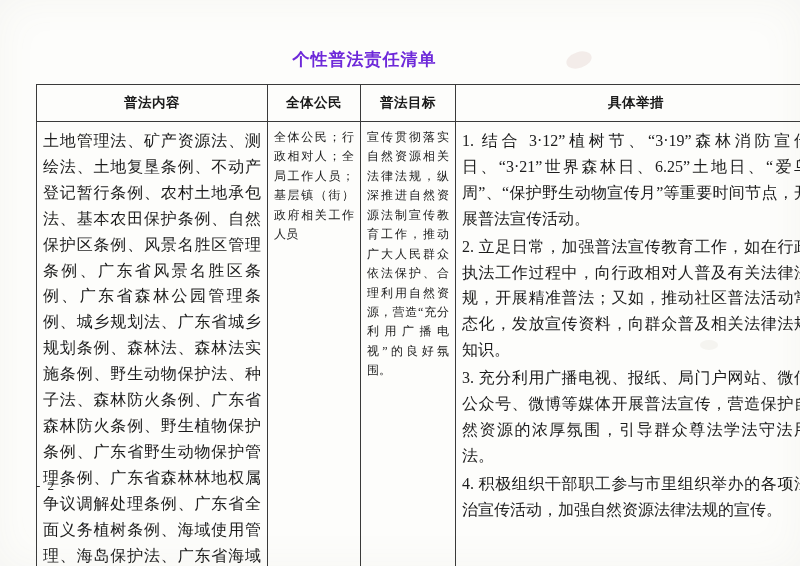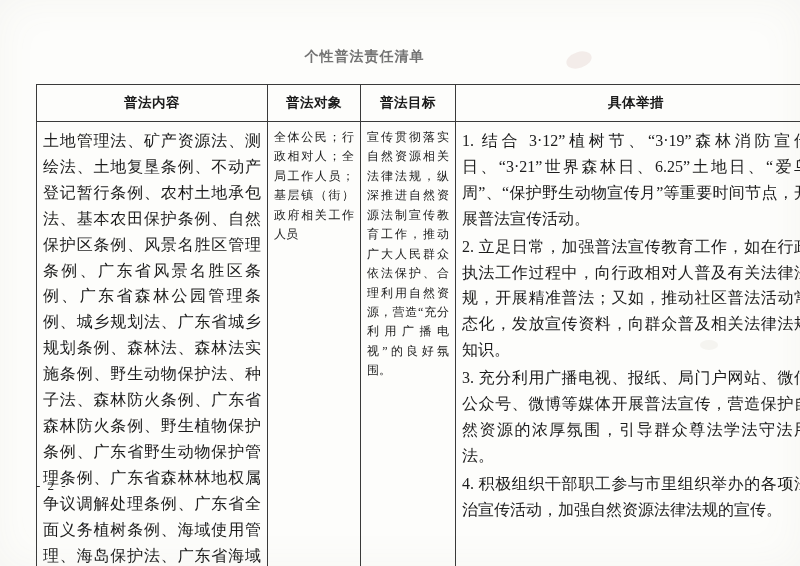--- a/index.html
+++ b/index.html
@@ -19,24 +19,24 @@
     width: 800px;
     height: 566px;
     background: #fdfdfb;
   }
   .doc-title {
     position: absolute;
     top: 48px;
     left: 0;
     width: 729px;
     text-align: center;
-    font-size: 14px;
+    font-size: 17px;
     font-weight: bold;
     letter-spacing: 1px;
-    color: #737373;
+    color: #6d28d9;
   }
   .table-wrap {
     position: absolute;
     top: 84px;
     left: 36px;
     width: 728px;
   }
   table.main {
     border-collapse: collapse;
     width: 728px;
@@ -110,21 +110,21 @@
 
 <div class="page">
 
   <div class="doc-title">个性普法责任清单</div>
 
   <div class="table-wrap">
     <table class="main">
       <thead>
         <tr>
           <th class="col-a">普法内容</th>
-          <th class="col-b">普法对象</th>
+          <th class="col-b">全体公民</th>
           <th class="col-c">普法目标</th>
           <th class="col-d">具体举措</th>
         </tr>
       </thead>
       <tbody>
         <tr>
           <td class="cell col-a">土地管理法、矿产资源法、测绘法、土地复垦条例、不动产登记暂行条例、农村土地承包法、基本农田保护条例、自然保护区条例、风景名胜区管理条例、广东省风景名胜区条例、广东省森林公园管理条例、城乡规划法、广东省城乡规划条例、森林法、森林法实施条例、野生动物保护法、种子法、森林防火条例、广东省森林防火条例、野生植物保护条例、广东省野生动物保护管理条例、广东省森林林地权属争议调解处理条例、广东省全面义务植树条例、海域使用管理、海岛保护法、广东省海域使用管理条例。</td>
           <td class="cell narrow col-b">全体公民；行政相对人；全局工作人员；基层镇（街）政府相关工作人员</td>
           <td class="cell narrow col-c">宣传贯彻落实自然资源相关法律法规，纵深推进自然资源法制宣传教育工作，推动广大人民群众依法保护、合理利用自然资源，营造“充分利用广播电视”的良好氛围。</td>
           <td class="cell col-d">

